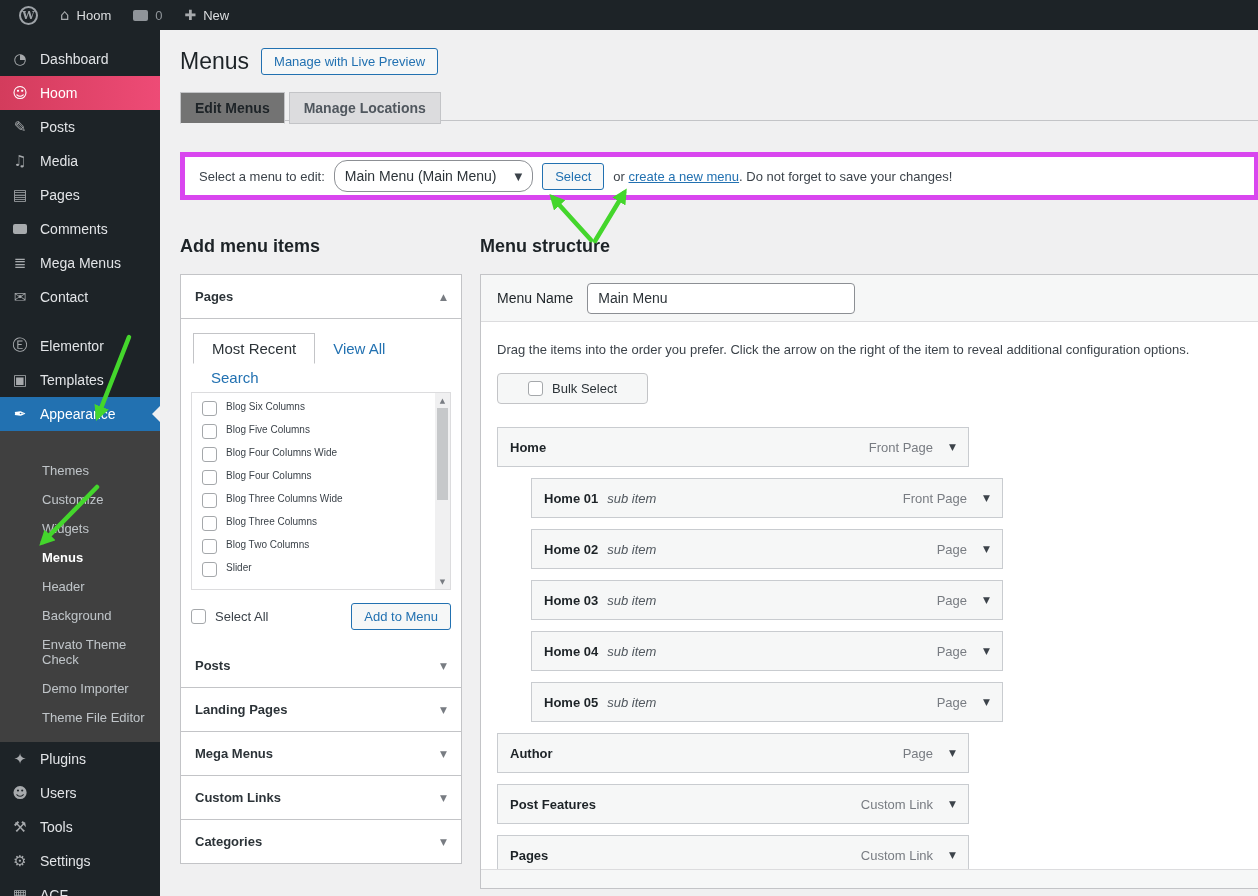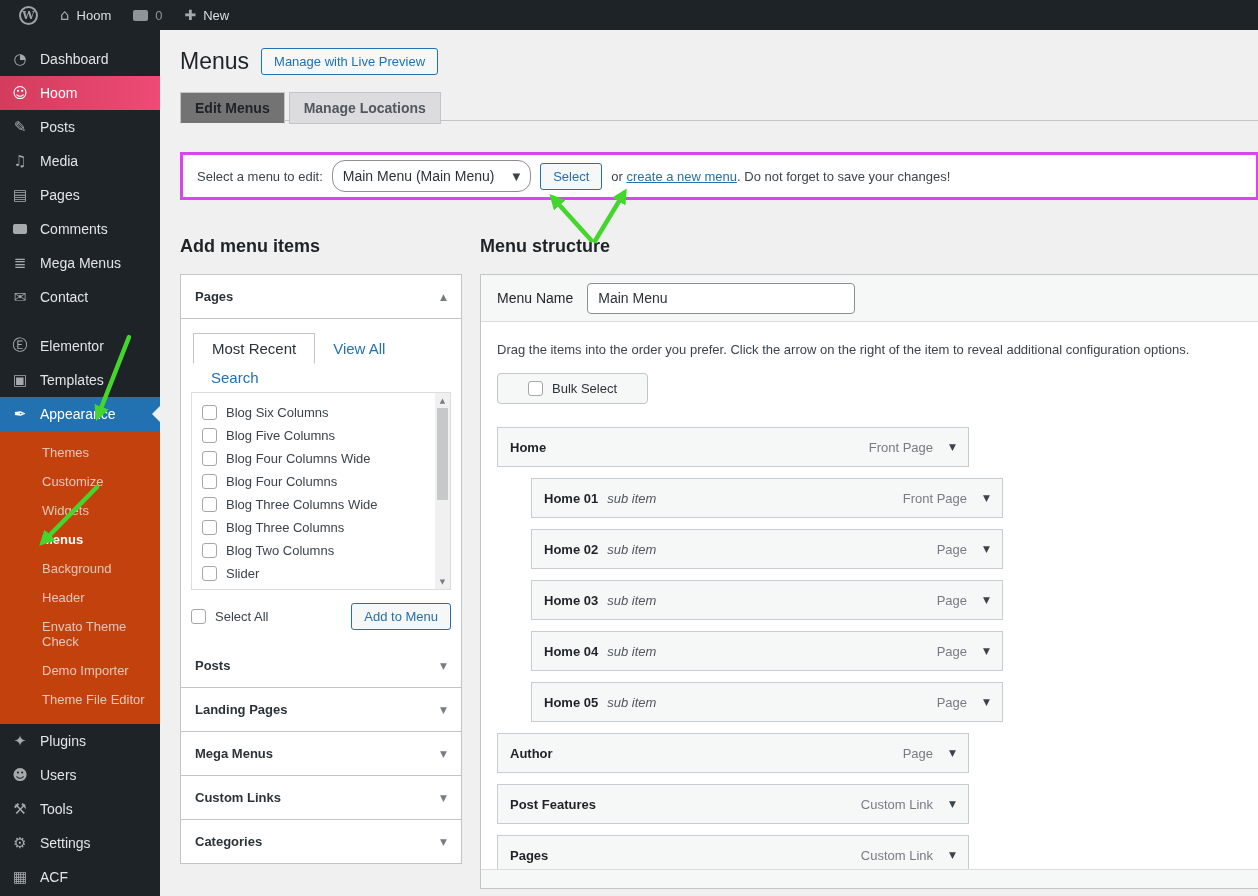--- a/index.html
+++ b/index.html
@@ -22,36 +22,36 @@
   .side-item { display:flex; align-items:center; gap:10px; padding:8px 8px 8px 10px; color:#e2e4e7; font-size:14px; cursor:pointer; position:relative; }
   .side-item .icn { width:20px; text-align:center; color:#a7aaad; font-size:15px; font-family:"DejaVu Sans",sans-serif; flex:0 0 20px; }
   .side-item.pink { background:linear-gradient(90deg,#d33c5c,#ee4b76); color:#fff; }
   .side-item.pink .icn { color:#fff; }
   .side-item.blue { background:#2271b1; color:#fff; }
   .side-item.blue .icn { color:#fff; }
   .side-item.blue::after { content:""; position:absolute; right:0; top:50%; transform:translateY(-50%); border:8px solid transparent; border-right-color:#f0f0f1; }
   .side-item.gap-before { margin-top:14px; }
   .side-bubble { width:14px; height:10px; background:#a7aaad; border-radius:2px; position:relative; display:inline-block; margin:0 auto; }
   .side-bubble::after { content:""; position:absolute; left:3px; bottom:-4px; border:4px solid transparent; border-top-color:#a7aaad; border-left-width:3px; border-right-width:3px; }
-  .submenu { background:#c2410c; padding:7px 0 10px; }
+  .submenu { background:#404040; padding:25px 0 10px; }
   .submenu .sub-item { display:block; padding:7px 12px 7px 42px; color:rgba(240,246,252,.72); font-size:13px; cursor:pointer; }
   .submenu .sub-item.current { color:#fff; font-weight:bold; }
 
   
   #content { position:absolute; top:30px; left:160px; right:0; bottom:0; background:#f0f0f1; }
   a.link { color:#2271b1; text-decoration:underline; cursor:pointer; }
   .btn-secondary { display:inline-block; background:#f6f7f7; color:#2271b1; border:1px solid #2271b1; border-radius:3px; padding:5px 12px; font-size:13px; cursor:pointer; white-space:nowrap; }
 
   .page-title-row { position:absolute; left:20px; top:18px; display:flex; align-items:center; gap:12px; }
   .page-title { font-size:23px; font-weight:400; color:#1d2327; }
   .nav-tabs { position:absolute; left:20px; right:0; top:62px; border-bottom:1px solid #c3c4c7; height:29px; }
   .nav-tab { display:inline-block; margin:0 4px -1px 0; padding:7px 14px; font-size:14px; font-weight:bold; border:1px solid #c3c4c7; background:#dcdcde; color:#50575e; cursor:pointer; }
   .nav-tab.active { background:#737373; color:#1d2327; border-bottom-color:#f0f0f1; }
 
-  .manage-bar { position:absolute; left:20px; right:-1px; top:122px; height:48px; background:#fff; border:3px solid #d946ef; display:flex; align-items:center; gap:9px; padding:0 14px; }
+  .manage-bar { position:absolute; left:20px; right:-1px; top:122px; height:48px; background:#fff; border:5px solid #d946ef; display:flex; align-items:center; gap:9px; padding:0 14px; }
   .fake-select { display:inline-flex; align-items:center; gap:18px; border:1px solid #8c8f94; border-radius:13px; background:#fff; height:32px; padding:0 10px; font-size:14px; color:#2c3338; cursor:pointer; }
   .fake-select .chev { font-size:10px; color:#3c434a; }
   .manage-bar .tail { color:#3c434a; font-size:13px; }
 
   
   .col-left { position:absolute; left:20px; top:206px; width:282px; }
   .col-right { position:absolute; left:320px; top:206px; right:0; }
   .h2 { font-size:18px; font-weight:bold; color:#1d2327; }
 
   
@@ -59,21 +59,21 @@
   .acc-head { display:flex; align-items:center; justify-content:space-between; padding:14px 14px; font-weight:bold; font-size:13px; color:#2c3338; cursor:pointer; border-top:1px solid #c3c4c7; }
   .acc-head:first-child { border-top:none; }
   .tri { color:#787c82; font-size:9px; font-family:"DejaVu Sans",sans-serif; }
   .acc-panel { border-top:1px solid #c3c4c7; padding:14px 10px 14px; }
 
   .inner-tabs { position:relative; z-index:2; padding-left:2px; }
   .inner-tab { display:inline-block; padding:6px 18px; font-size:15px; cursor:pointer; }
   .inner-tab.active { background:#fff; border:1px solid #c3c4c7; border-bottom:1px solid #fff; margin-bottom:-1px; color:#2c3338; }
   .inner-tab.linklike { color:#2271b1; }
   .page-list { position:relative; border:1px solid #dcdcde; height:198px; background:#fff; overflow:hidden; padding:8px 26px 8px 10px; }
-  .page-list li { list-style:none; display:flex; align-items:center; gap:9px; height:23px; color:#3c434a; font-size:13px; }
+  .page-list li { list-style:none; display:flex; gap:9px; height:23px; color:#3c434a; font-size:10px; }
   .cb { width:15px; height:15px; border:1px solid #a5a8ab; border-radius:3px; background:#fff; flex:0 0 15px; cursor:pointer; }
   .scrollbar { position:absolute; top:0; right:0; bottom:0; width:15px; background:#f0f0f1; }
   .sb-arrow { height:15px; display:grid; place-items:center; font-size:7px; color:#787c82; font-family:"DejaVu Sans",sans-serif; cursor:pointer; }
   .sb-arrow.down { position:absolute; bottom:0; left:0; right:0; }
   .sb-thumb { position:absolute; top:15px; left:2px; width:11px; height:92px; background:#c6c8ca; cursor:pointer; }
   .selectall-row { display:flex; align-items:center; gap:9px; margin-top:13px; color:#3c434a; }
   .selectall-row .btn-secondary { margin-left:auto; }
 
   
   .structure-box { margin-top:17px; margin-right:-2px; background:#fff; border:1px solid #c3c4c7; border-right:none; height:615px; overflow:hidden; position:relative; }
@@ -159,22 +159,22 @@
     </div>
     <div class="side-item blue">
       <span class="icn">✒</span>
       <span>Appearance</span>
     </div>
     <div class="submenu">
       <span class="sub-item">Themes</span>
       <span class="sub-item">Customize</span>
       <span class="sub-item">Widgets</span>
       <span class="sub-item current">Menus</span>
+      <span class="sub-item">Header</span>
       <span class="sub-item">Background</span>
-      <span class="sub-item">Header</span>
       <span class="sub-item">Envato Theme Check</span>
       <span class="sub-item">Demo Importer</span>
       <span class="sub-item">Theme File Editor</span>
     </div>
     <div class="side-item">
       <span class="icn">✦</span>
       <span>Plugins</span>
     </div>
     <div class="side-item">
       <span class="icn">☻</span>

